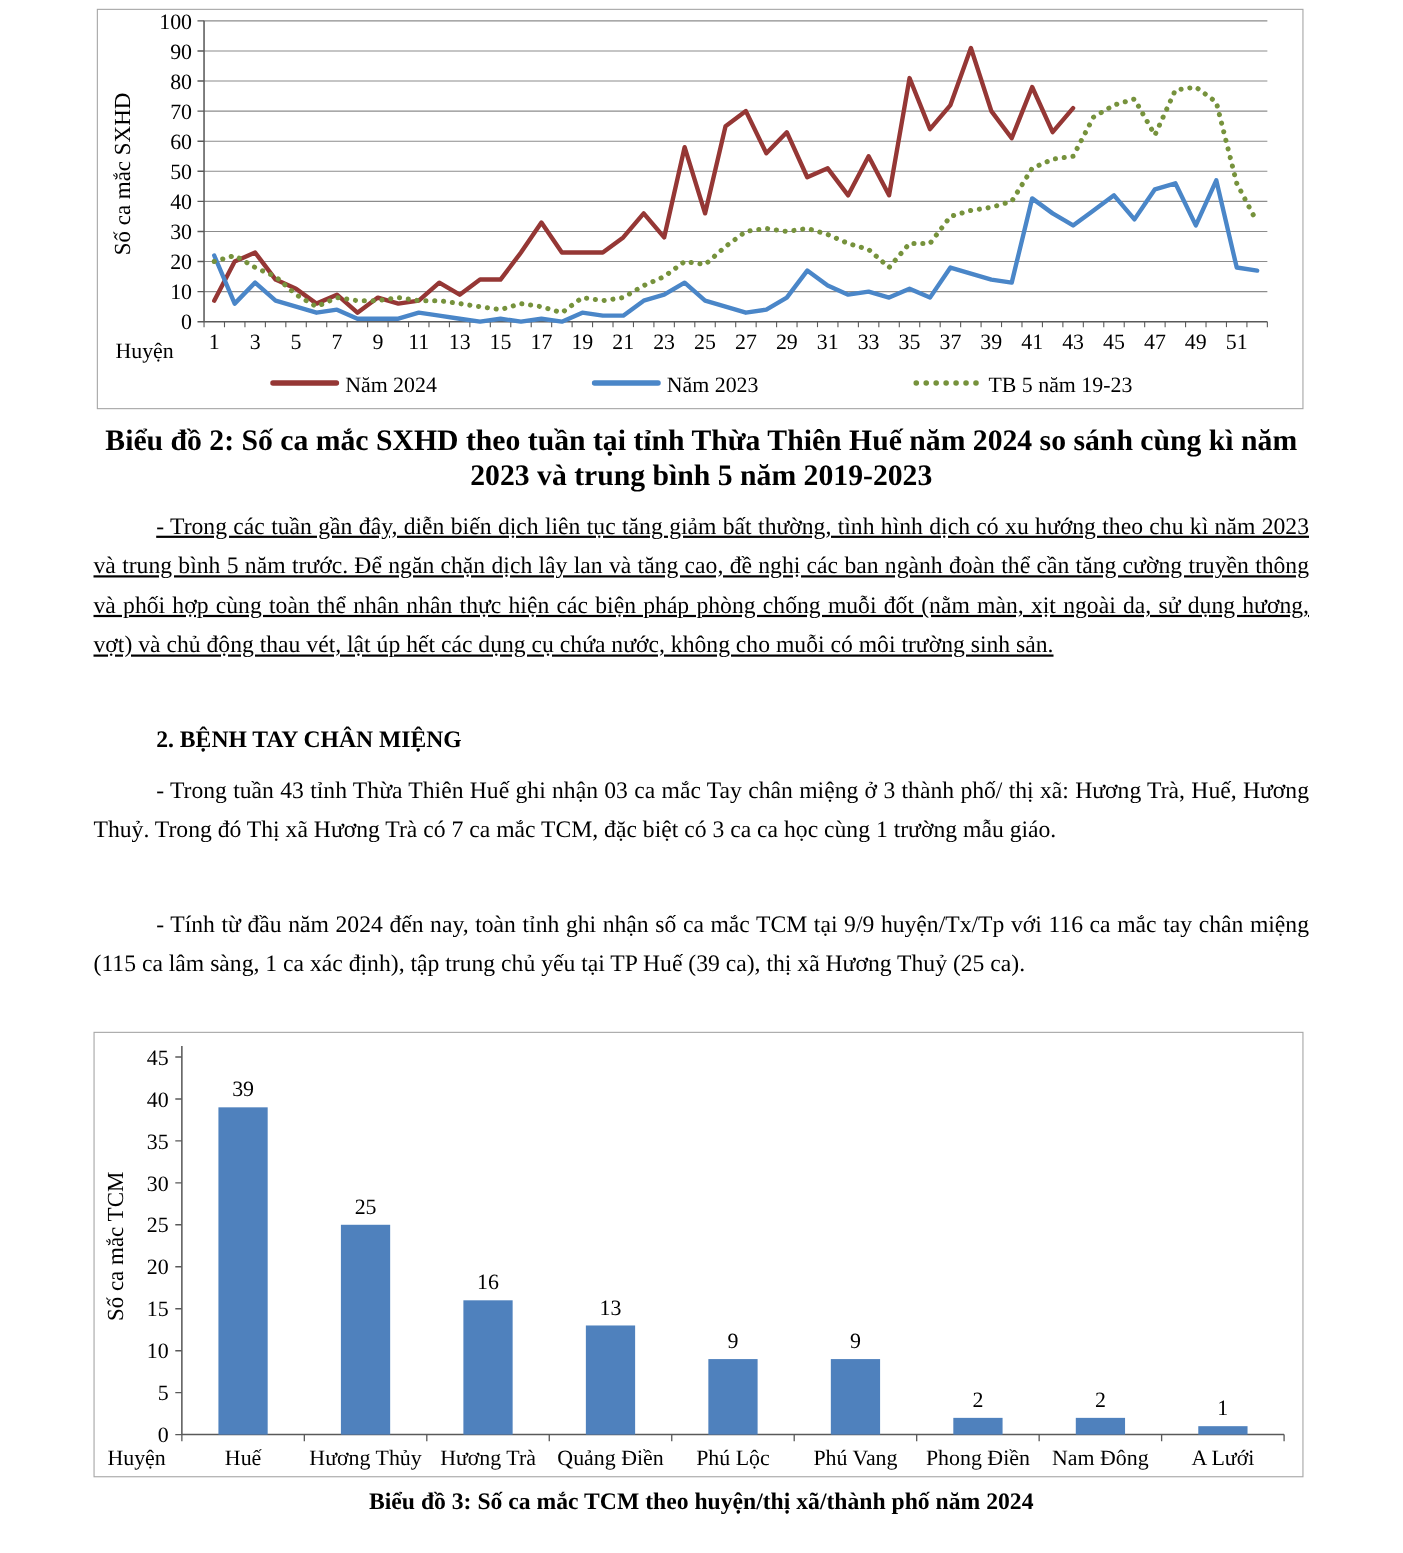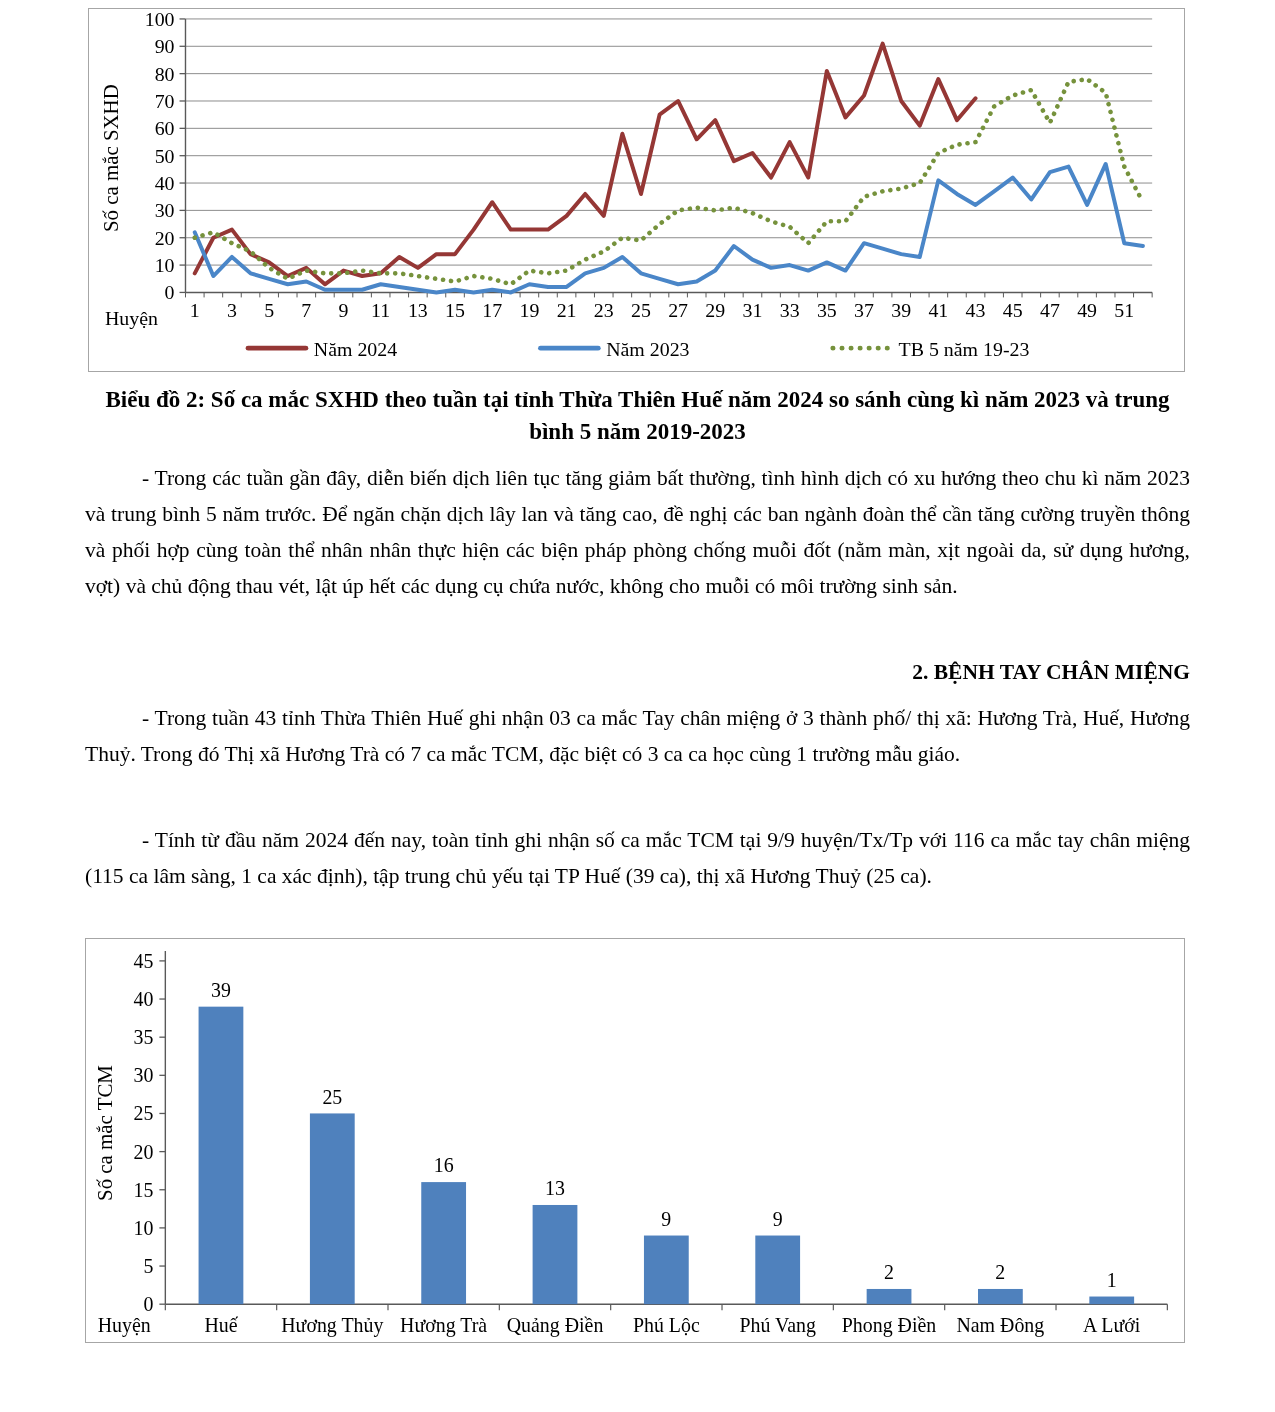--- a/index.html
+++ b/index.html
@@ -11,24 +11,24 @@
   .figure {
     box-sizing:border-box; background:#fff;
     border:1.6px solid #a6a6a6;
   }
   #fig-line { position:absolute; left:88px; top:8px; width:1097px; height:364px; }
   #fig-bar  { position:absolute; left:85px; top:938px; width:1100px; height:405px; }
   .figure svg { display:block; width:100%; height:100%; }
   svg text { font-family:"Liberation Serif", serif; fill:#000000; }
   .content { position:absolute; left:85px; width:1105px; }
   #caption2 { top:384px; font-weight:bold; text-align:center;
-              font-size:23px; line-height:32px; }
-  #para-dengue { top:460px; }
+              font-size:27px; line-height:32px; }
+  #para-dengue { top:460px;text-decoration:underline; }
   p.body, .heading {
-    margin:0; font-size:21.5px; line-height:36px;text-align:right;
+    margin:0; font-size:21.5px; line-height:36px;
   }
   p.body { text-align:justify; text-indent:57px; }
   .heading { font-weight:bold; text-indent:57px; }
   #heading-tcm { top:654px; }
   #para-tcm-week { top:700px; }
   #para-tcm-year { top:822px;font-family:Liberation Serif, serif; }
   #caption3 { top:1350px; font-weight:bold; text-align:center;
               font-size:21.5px; line-height:31px; }
 </style>
 </head>
@@ -235,15 +235,16 @@
         <text x="917.1666666666666" y="395" text-anchor="middle" font-size="20px">Nam Đông</text>
         <rect x="1006.6" y="359.3" width="45" height="7.7" fill="#4f81bd"></rect>
         <text x="1029.0555555555557" y="349.3333333333333" text-anchor="middle" font-size="20px">1</text>
         <text x="1029.0555555555557" y="395" text-anchor="middle" font-size="20px">A Lưới</text>
         <text x="10" y="395" text-anchor="start" font-size="20px">Huyện</text>
         <text x="0" y="0" text-anchor="middle" font-size="21px" transform="translate(24,195) rotate(-90)">Số ca mắc TCM</text>
       </svg>
   </div>
 
   <div id="caption3" class="content">
+    <div>Biểu đồ 3: Số ca mắc TCM theo huyện/thị xã/thành phố năm 2024</div>
   </div>
 
 </div>
 
 </body></html>

